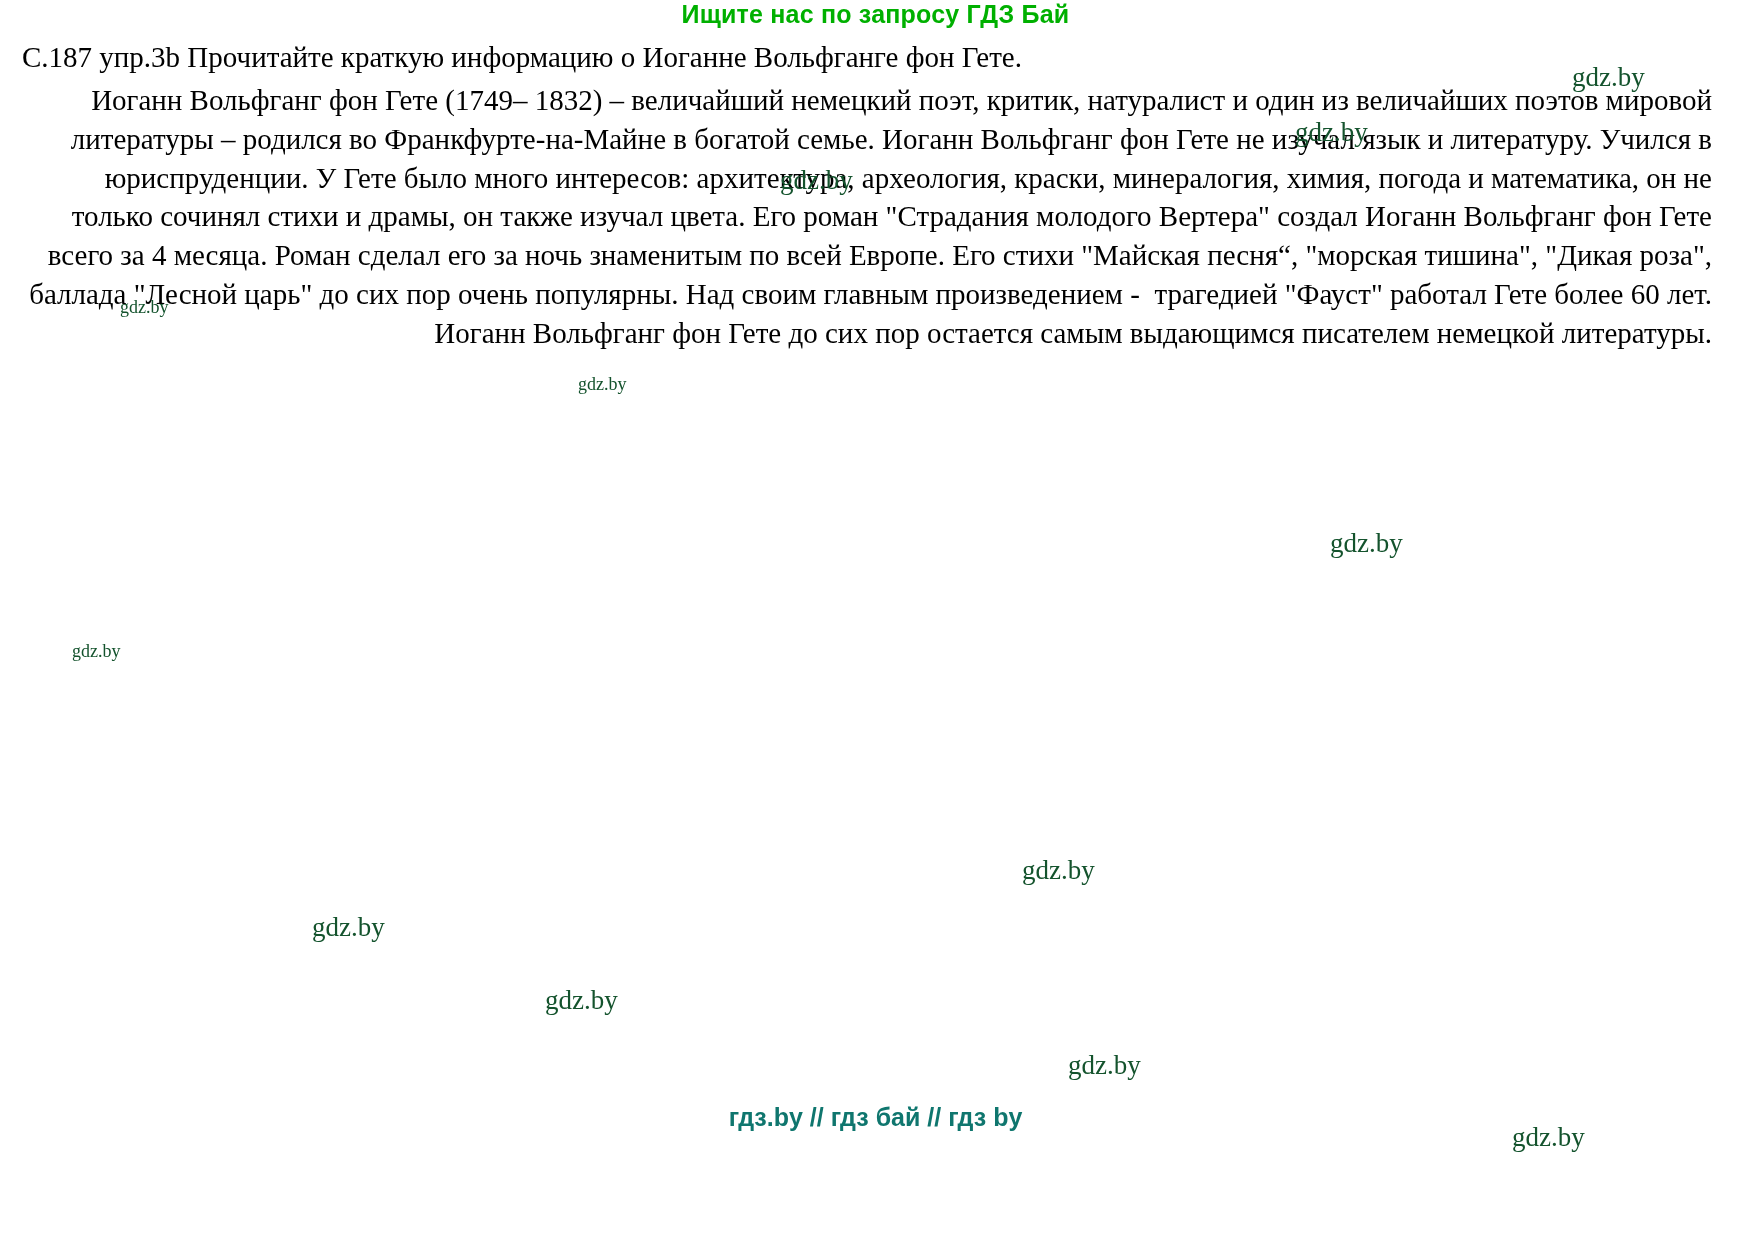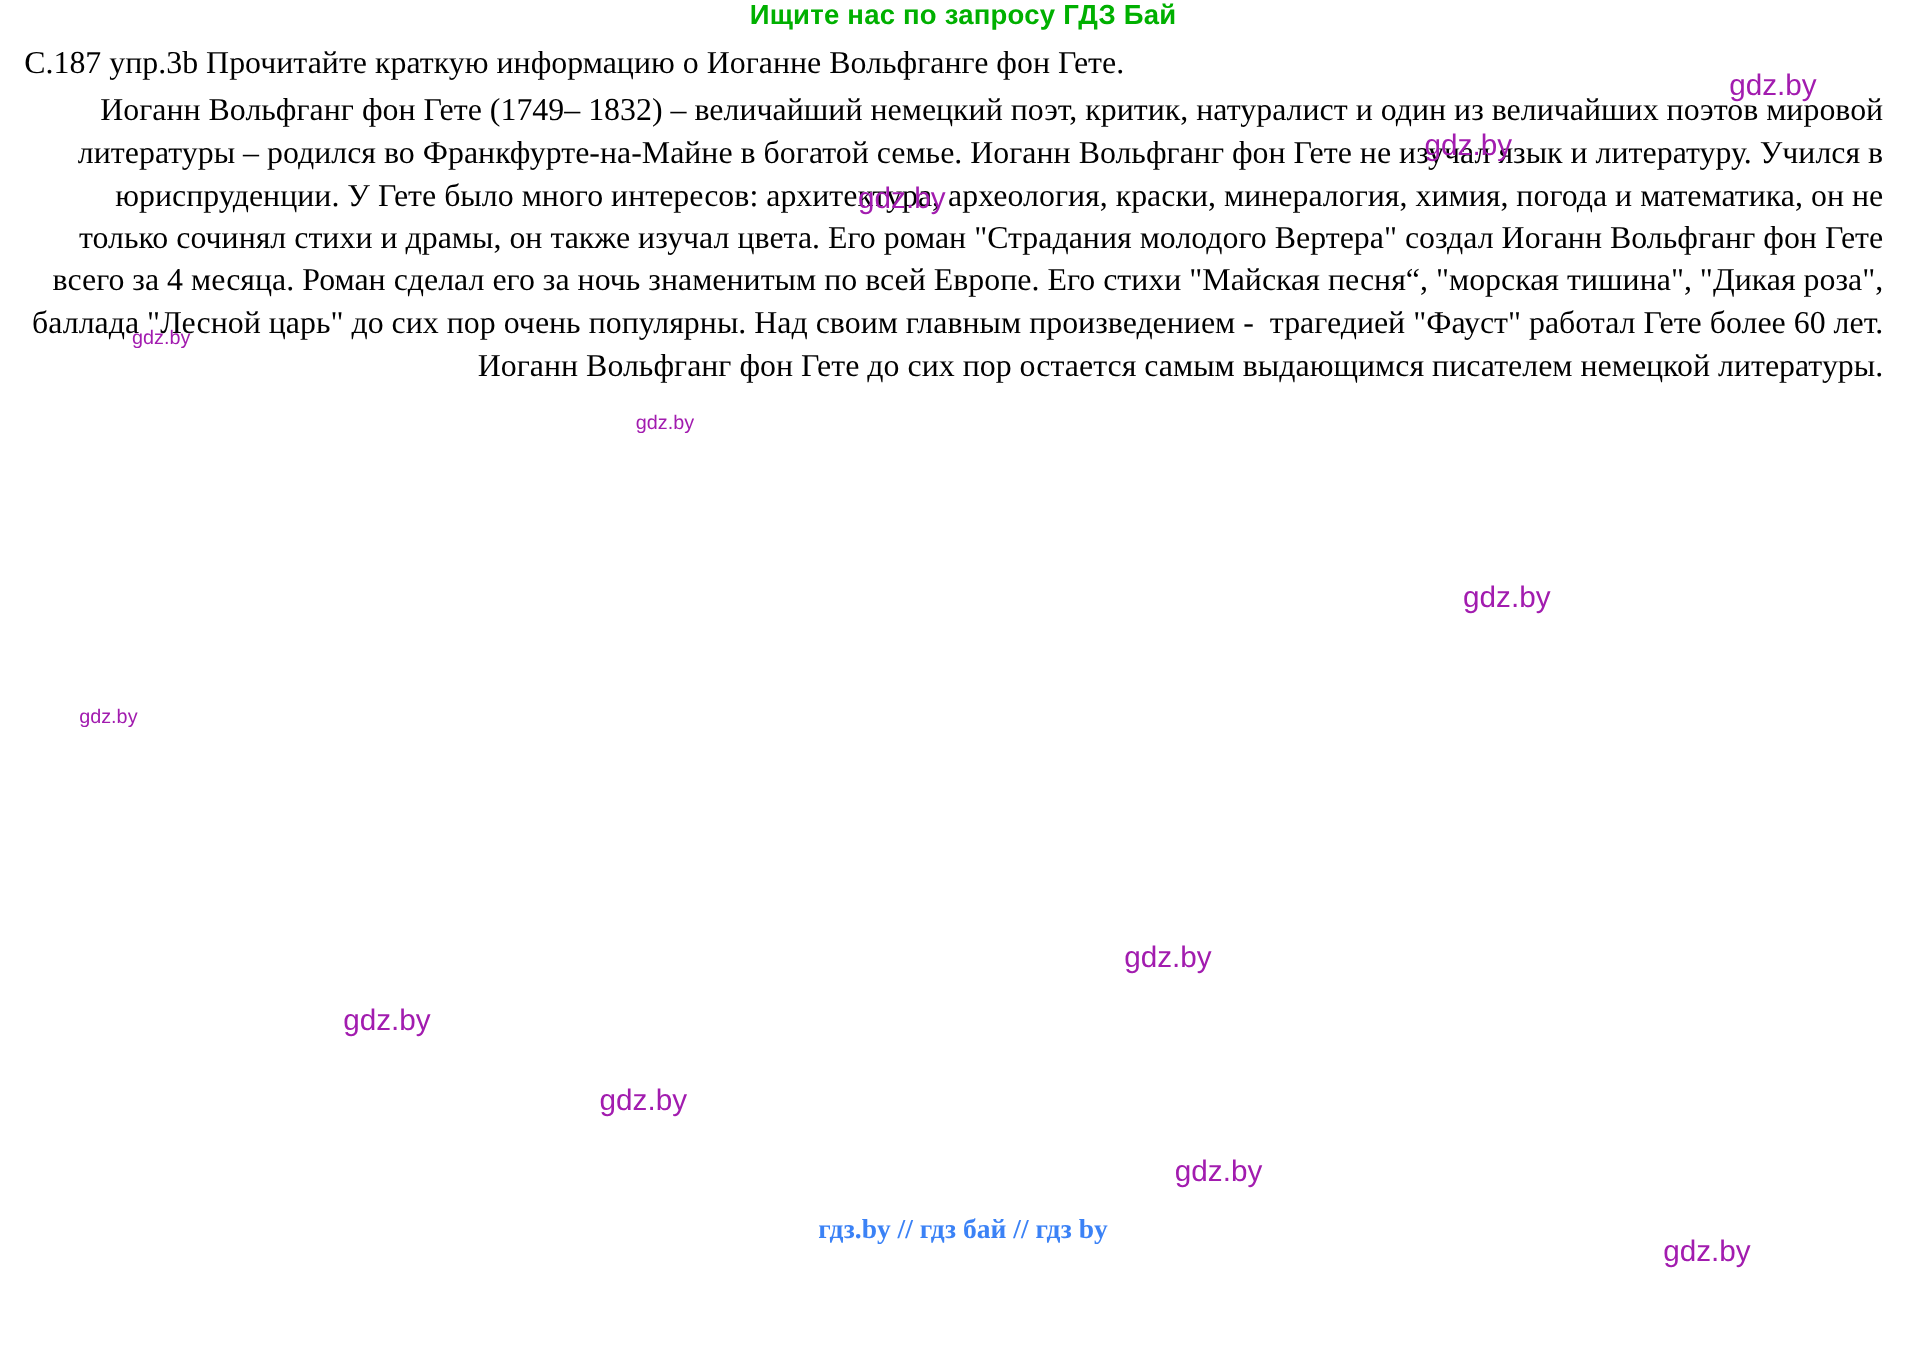--- a/index.html
+++ b/index.html
@@ -58,29 +58,29 @@
     margin-top: 4px;
     width: 1690px;
     text-align: right;
   }
   .bottom-banner {
     position: absolute;
     bottom: 8px;
     left: 0;
     width: 1751px;
     text-align: center;
-    font-family: Liberation Serif, serif;
+    font-family: Liberation Sans, sans-serif;
     font-size: 25px;
     font-weight: bold;
-    color: #3b82f6;
+    color: #0f766e;
   }
   .wm {
     position: absolute;
-    font-family: Liberation Sans, sans-serif;
-    color: #a21caf;
+    font-family: Liberation Serif, serif;
+    color: #14532d;
     font-size: 21px;
     pointer-events: none;
     user-select: none;
     white-space: nowrap;
   }
   .wm.big { font-size: 27px; }
   .wm.small { font-size: 18px; }
 </style>
 </head>
 <body>

